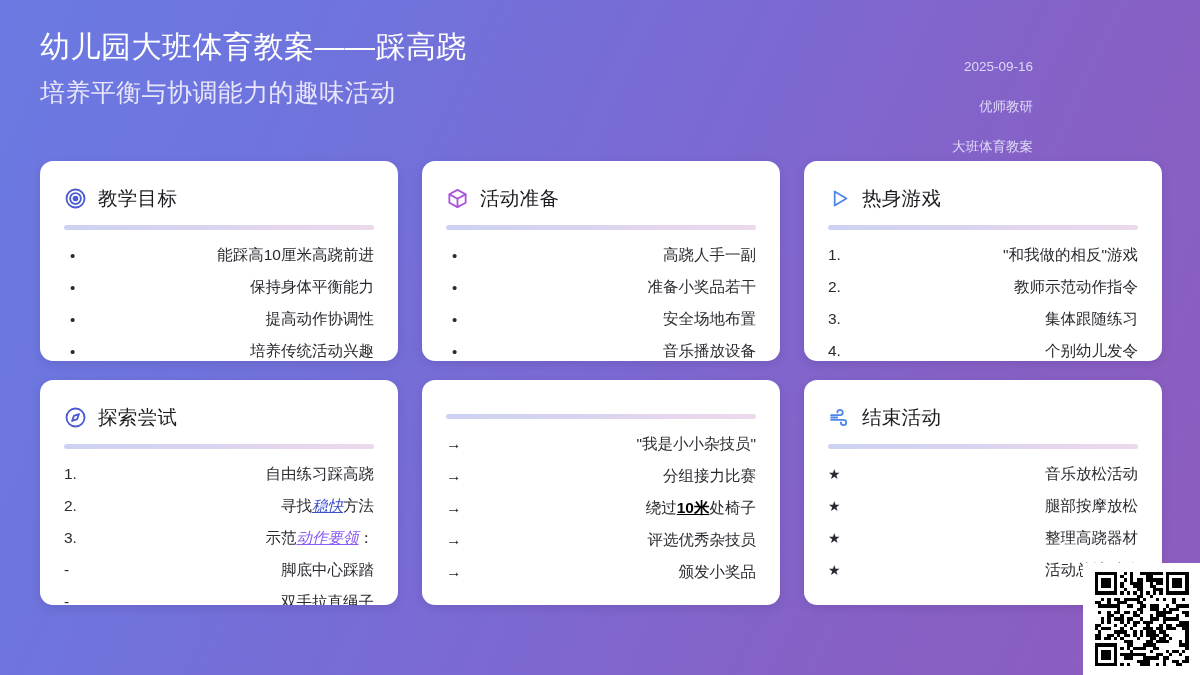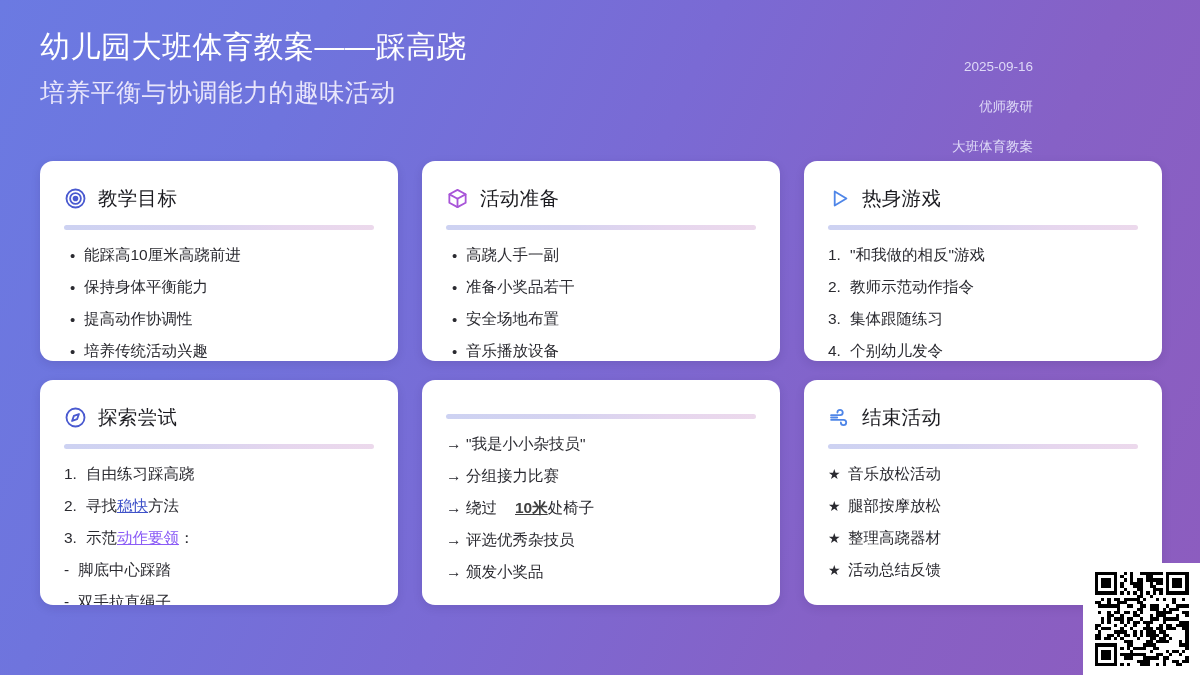--- a/index.html
+++ b/index.html
@@ -94,26 +94,26 @@
   .item:last-child { margin-bottom:0; }
   .marker {
     flex:0 0 auto;
     color:#2a2a30;
   }
   .marker.dot { width:20px; text-align:left; padding-left:6px; font-size:15px; line-height:1.4; }
   .marker.num { width:22px; text-align:left; }
   .marker.arrow { width:20px; text-align:left; }
   .marker.star { width:20px; text-align:left; font-size:14px; line-height:1.5; }
   .marker.dash { width:14px; text-align:left; }
-  .itext { flex:1 1 auto; }
-
-  a.lnk { text-decoration:underline; }
+  .itext { flex:1 1 auto;text-align:right; }
+
+  a.lnk { text-decoration:underline;font-style:italic; }
   a.lnk.blue { color:#3f52c9; }
   a.lnk.pink { color:#8b5cf6; }
-  .ul-bold { text-decoration:underline; font-weight:700; color:#404040;margin-left:18px; }
+  .ul-bold { text-decoration:underline; font-weight:700; color:#000000; }
 
   
   .qr-panel {
     position:absolute;
     left:1083px; top:563px;
     width:117px; height:112px;
     background:#ffffff;
   }
   .qr-img { position:absolute; left:9px; top:9px; width:99px; height:94px; }
 </style>

